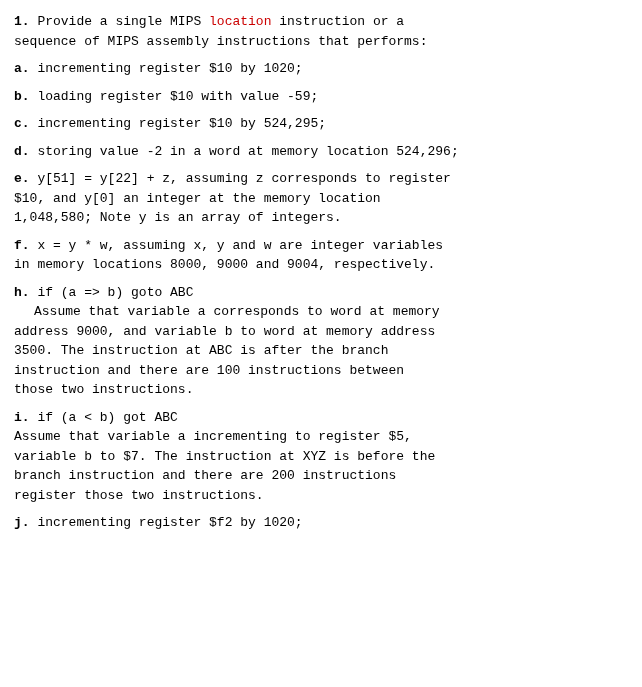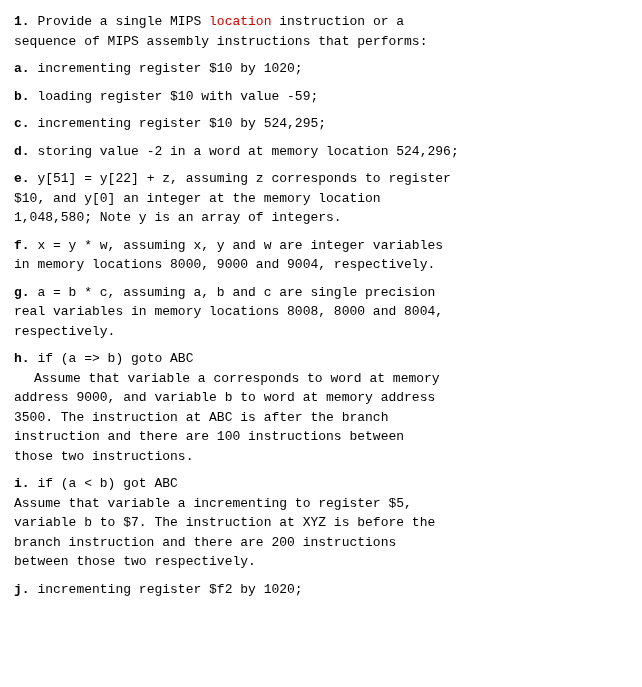--- a/index.html
+++ b/index.html
@@ -64,40 +64,35 @@
     <span class="item-label">e.</span><span> y[51] = y[22] + z, assuming z corresponds to register</span><br>
     <span>$10,  and  y[0]  an  integer  at  the  memory  location</span><br>
     <span>1,048,580; Note y is an array of integers.</span>
   </div>
 
   <div class="item-block">
     <span class="item-label">f.</span><span> x = y * w, assuming x, y and w are integer variables</span><br>
     <span>in memory locations 8000, 9000 and 9004, respectively.</span>
   </div>
 
-  <div class="item-block">
-    <span class="item-label">g.</span><span> a = b * c, assuming a, b and c are single precision</span><br>
-    <span>real variables in memory locations 8008, 8000 and 8004,</span><br>
-    <span>respectively.</span>
-  </div>
 
   <div class="item-block">
     <span class="item-label">h.</span><span> if (a =&gt; b) goto ABC</span><br>
     <span style="margin-left:20px; display:inline-block; width:100%;">   Assume that variable a corresponds to word at memory</span><br>
     <span>   address 9000, and variable b to word at memory address</span><br>
     <span>   3500.  The  instruction  at  ABC  is  after  the  branch</span><br>
     <span>   instruction and there are  100  instructions  between</span><br>
     <span>   those two instructions.</span>
   </div>
 
   <div class="item-block">
     <span class="item-label">i.</span><span> if (a &lt; b) got ABC</span><br>
     <span>   Assume that variable a incrementing to register $5,</span><br>
     <span>   variable b to $7. The instruction at XYZ is before the</span><br>
     <span>   branch instruction and there are  200  instructions</span><br>
-    <span>   between those two respectively.</span>
+    <span>   register those two instructions.</span>
   </div>
 
   <div class="item-block">
     <span class="item-label">j.</span><span> incrementing register $f2 by 1020;</span>
   </div>
 
 </div>
 
 </body></html>

